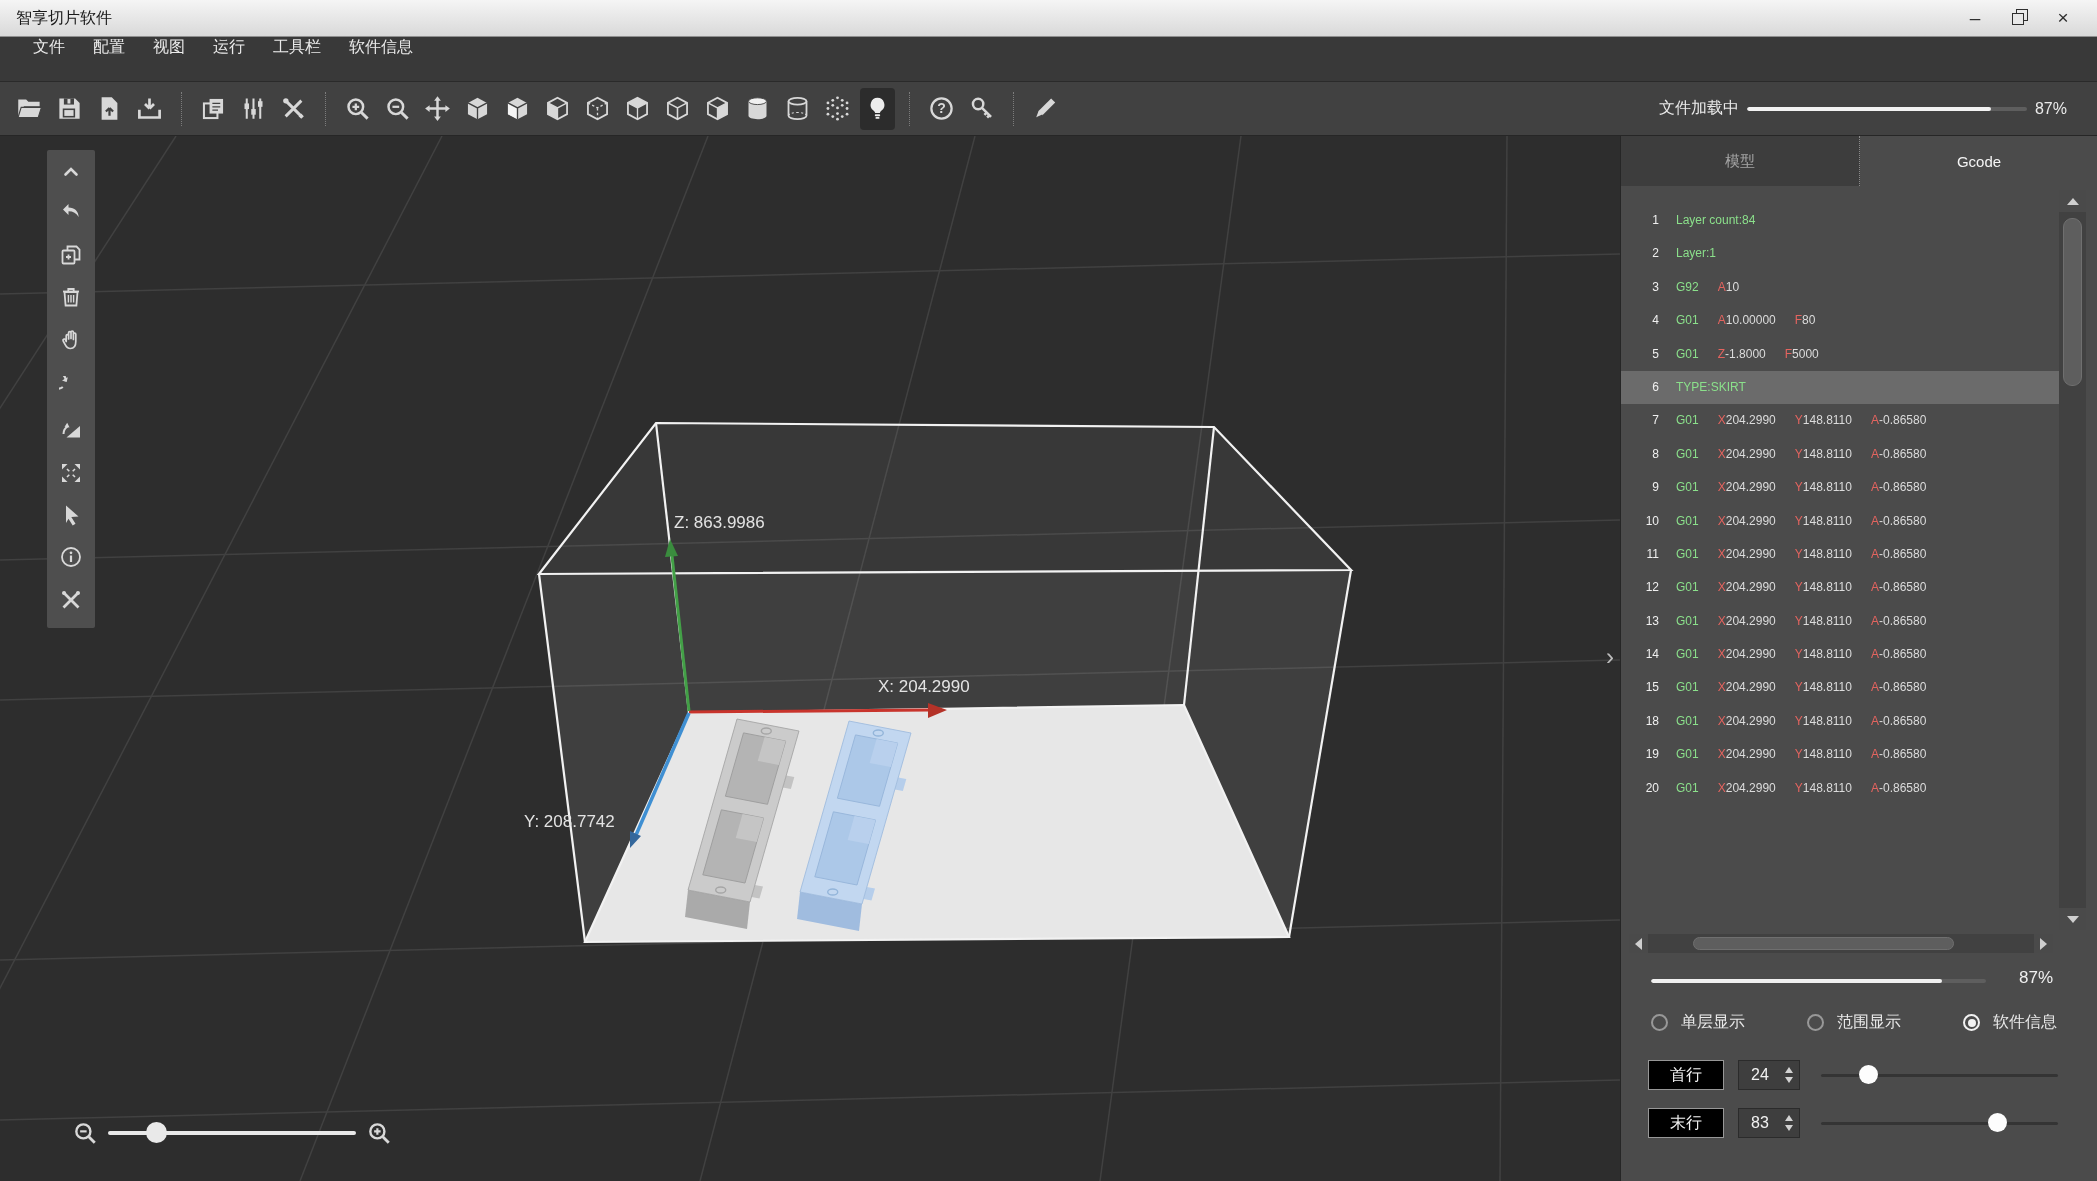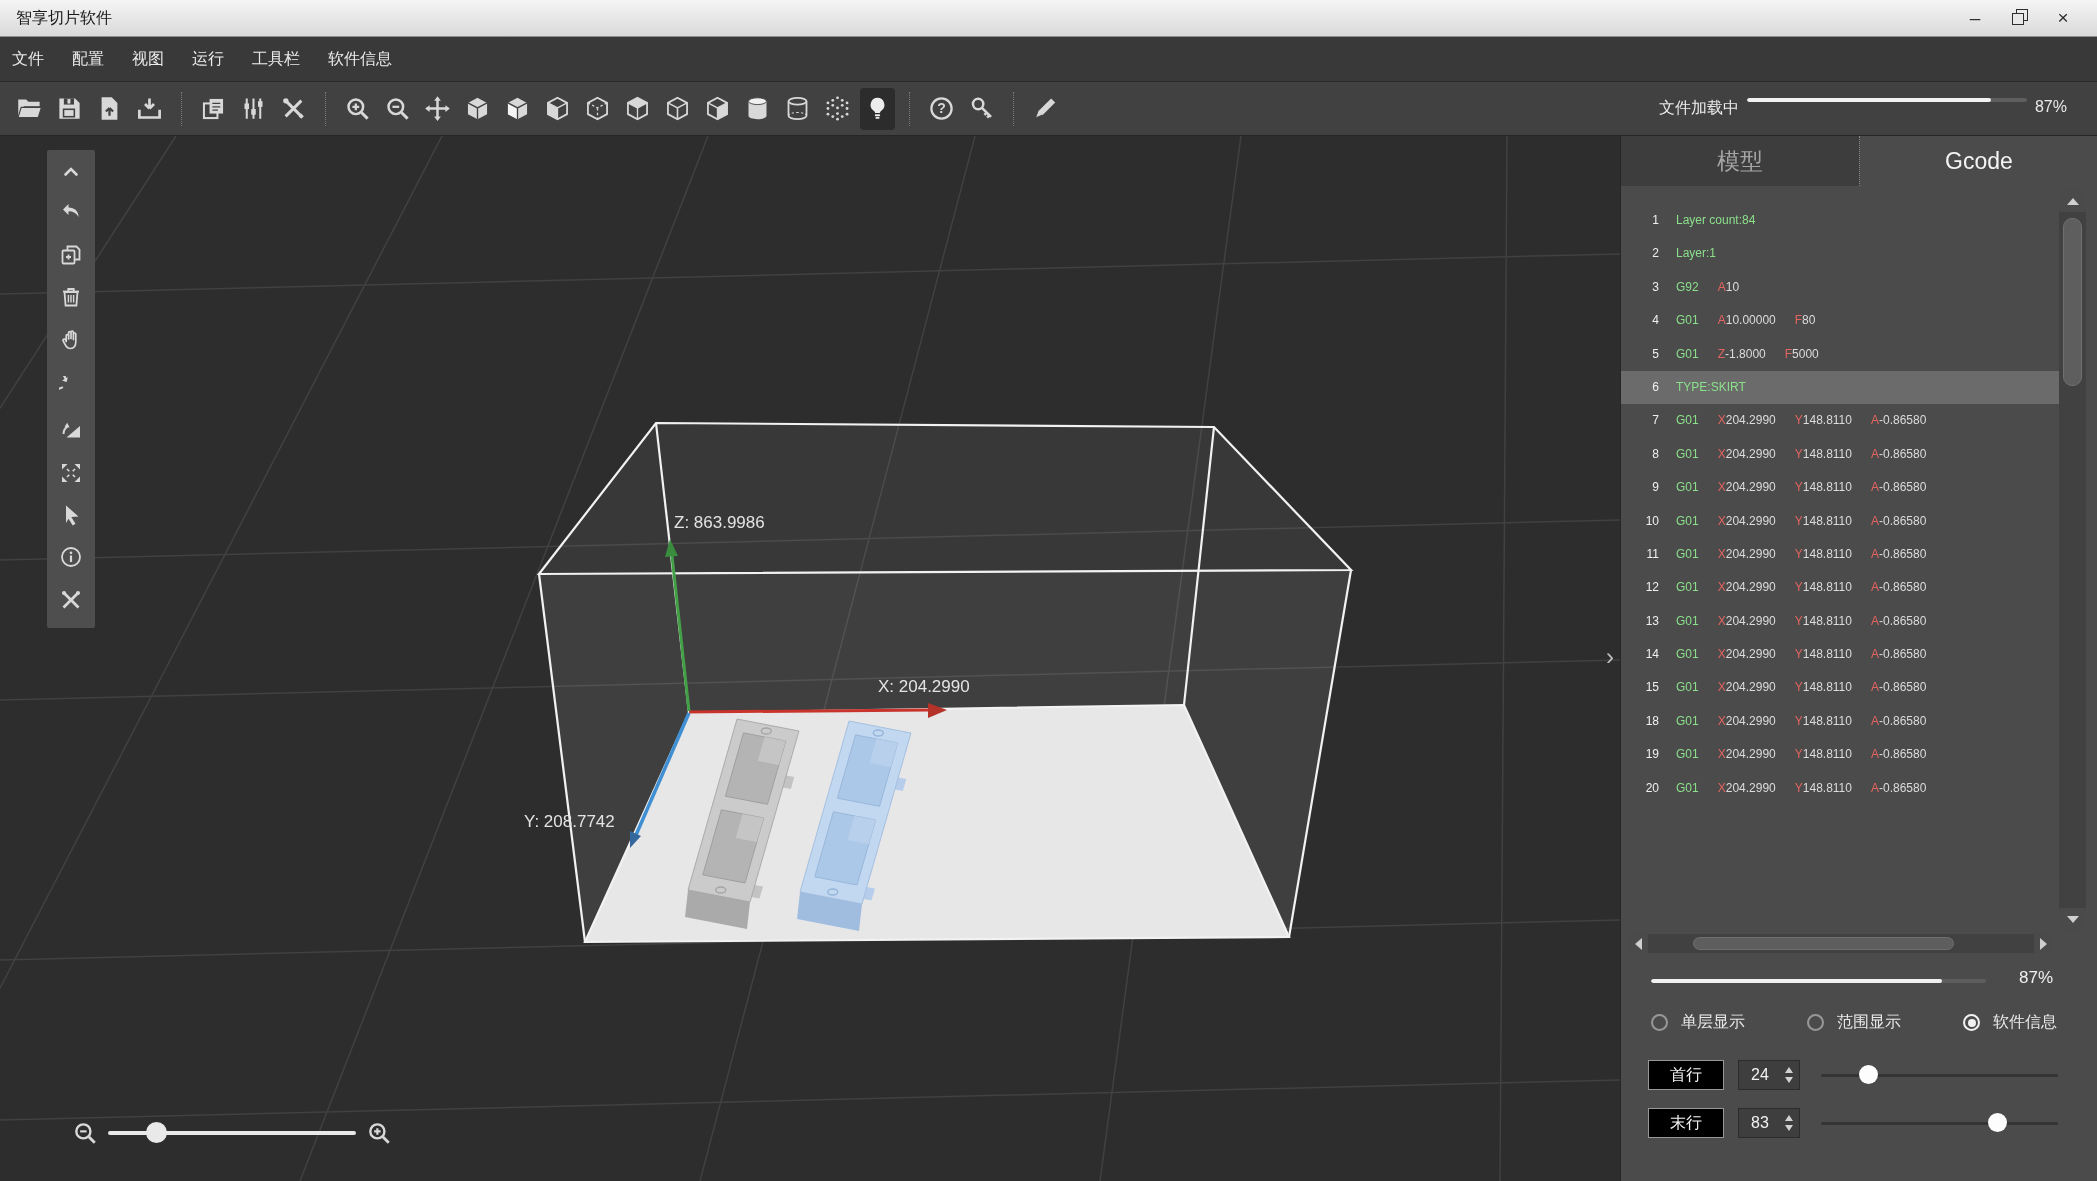--- a/index.html
+++ b/index.html
@@ -13,32 +13,32 @@
     display:flex;align-items:center;padding:0 16px;color:#191919;font-size:16px}
   .wincontrols{margin-left:auto;display:flex;align-items:center;gap:8px}
   .winbtn{width:36px;height:28px;display:flex;align-items:center;justify-content:center;
     font-size:19px;color:#2e2e2e}
   .restore-glyph{position:relative;width:13px;height:13px;display:inline-block}
   .restore-glyph::before{content:"";position:absolute;left:3px;top:-3px;width:10px;height:10px;border:1.7px solid #2e2e2e}
   .restore-glyph::after{content:"";position:absolute;left:-1px;top:1px;width:10px;height:10px;border:1.7px solid #2e2e2e;background:#e8e8e8}
 
   
   .menubar{position:absolute;left:0;top:37px;width:2097px;height:45px;background:#393939;
-    border-bottom:1px solid #2a2a2a;display:flex;align-items:center;gap:28px;padding:0 12px}
+    border-bottom:1px solid #2a2a2a;display:flex;align-items:flex-start;gap:28px;padding:0 33px}
   .menuitem{color:#eaeaea;font-size:16px;cursor:default}
 
   
   .toolbar{position:absolute;left:0;top:82px;width:2097px;height:54px;background:#414141;
     border-bottom:1px solid #262626;display:flex;align-items:center;padding:0 12px}
   .tbgroup{display:flex;align-items:center;gap:5px}
   .tbsep{width:1px;height:34px;border-left:1px dotted #7c7c7c;margin:0 14px}
   .tbbtn{width:35px;height:42px;display:flex;align-items:center;justify-content:center;border-radius:4px}
   .tbbtn.active{background:#2c2c2c}
   .tbbtn svg{width:27px;height:27px}
-  .loadwrap{margin-left:auto;display:flex;align-items:flex-start;gap:8px;padding-right:18px}
+  .loadwrap{margin-left:auto;display:flex;align-items:center;gap:8px;padding-right:18px}
   .loadlabel{color:#eaeaea;font-size:16px}
   .loadbar{width:280px;height:4px;background:#5e5e5e;border-radius:2px;position:relative;overflow:hidden}
   .loadfill{position:absolute;left:0;top:0;height:100%;background:#f2f2f2;border-radius:2px}
   .loadpct{color:#eaeaea;font-size:16px}
 
   
   .viewport{position:absolute;left:0;top:136px;width:1620px;height:1045px;background:#2d2d2d;overflow:hidden}
   .scene{position:absolute;left:0;top:0}
   .scene text{font-family:"Liberation Sans","DejaVu Sans",sans-serif}
   .lefttools{position:absolute;left:47px;top:14px;width:48px;height:478px;background:#4e4e4e;border-radius:2px}
@@ -48,21 +48,21 @@
   .zoomctl .zo{position:absolute;left:0;top:3px;width:26px;height:26px}
   .zoomctl .zi{position:absolute;right:0;top:3px;width:26px;height:26px}
   .ztrack{position:absolute;left:36px;right:36px;top:14px;height:4px;background:#e9e9e9;border-radius:2px}
   .zthumb{position:absolute;left:74px;top:5px;width:21px;height:21px;border-radius:50%;background:#e9e9e9}
   .collapse{position:absolute;left:1600px;top:505px;width:20px;height:32px;color:#bdbdbd;font-size:24px;
     display:flex;align-items:center;justify-content:center}
 
   
   .panel{position:absolute;left:1620px;top:136px;width:477px;height:1045px;background:#4b4b4b;border-left:1px solid #262626}
   .tabs{position:absolute;left:0;top:0;width:477px;height:50px;display:flex}
-  .tab{flex:1;display:flex;align-items:center;justify-content:center;font-size:23px}
+  .tab{flex:1;display:flex;align-items:center;justify-content:center;font-size:15px}
   .tab.inactive{background:#3d3d3d;color:#a5a5a5;border-right:1px dotted #8a8a8a}
   .tab.active{color:#f5f5f5}
   .glist{position:absolute;left:0;top:54px;width:438px;height:740px;padding-top:14px;overflow:hidden;font-size:12px}
   .gline{height:33.4px;line-height:33.4px;white-space:nowrap;padding-left:8px}
   .gline.sel{background:#6b6b6b}
   .gnum{display:inline-block;width:30px;text-align:right;margin-right:17px;color:#f0f0f0}
   .part{margin-right:19px}
   .tok.g{color:#8be08b}.tok.r{color:#e4645f}.tok.w{color:#dcdcdc}
   .vscroll{position:absolute;left:438px;top:54px;width:27px;height:740px;background:#414141;border-radius:3px}
   .vbtn{position:absolute;left:0;width:27px;height:22px;background:#4a4a4a;display:flex;align-items:center;justify-content:center}

